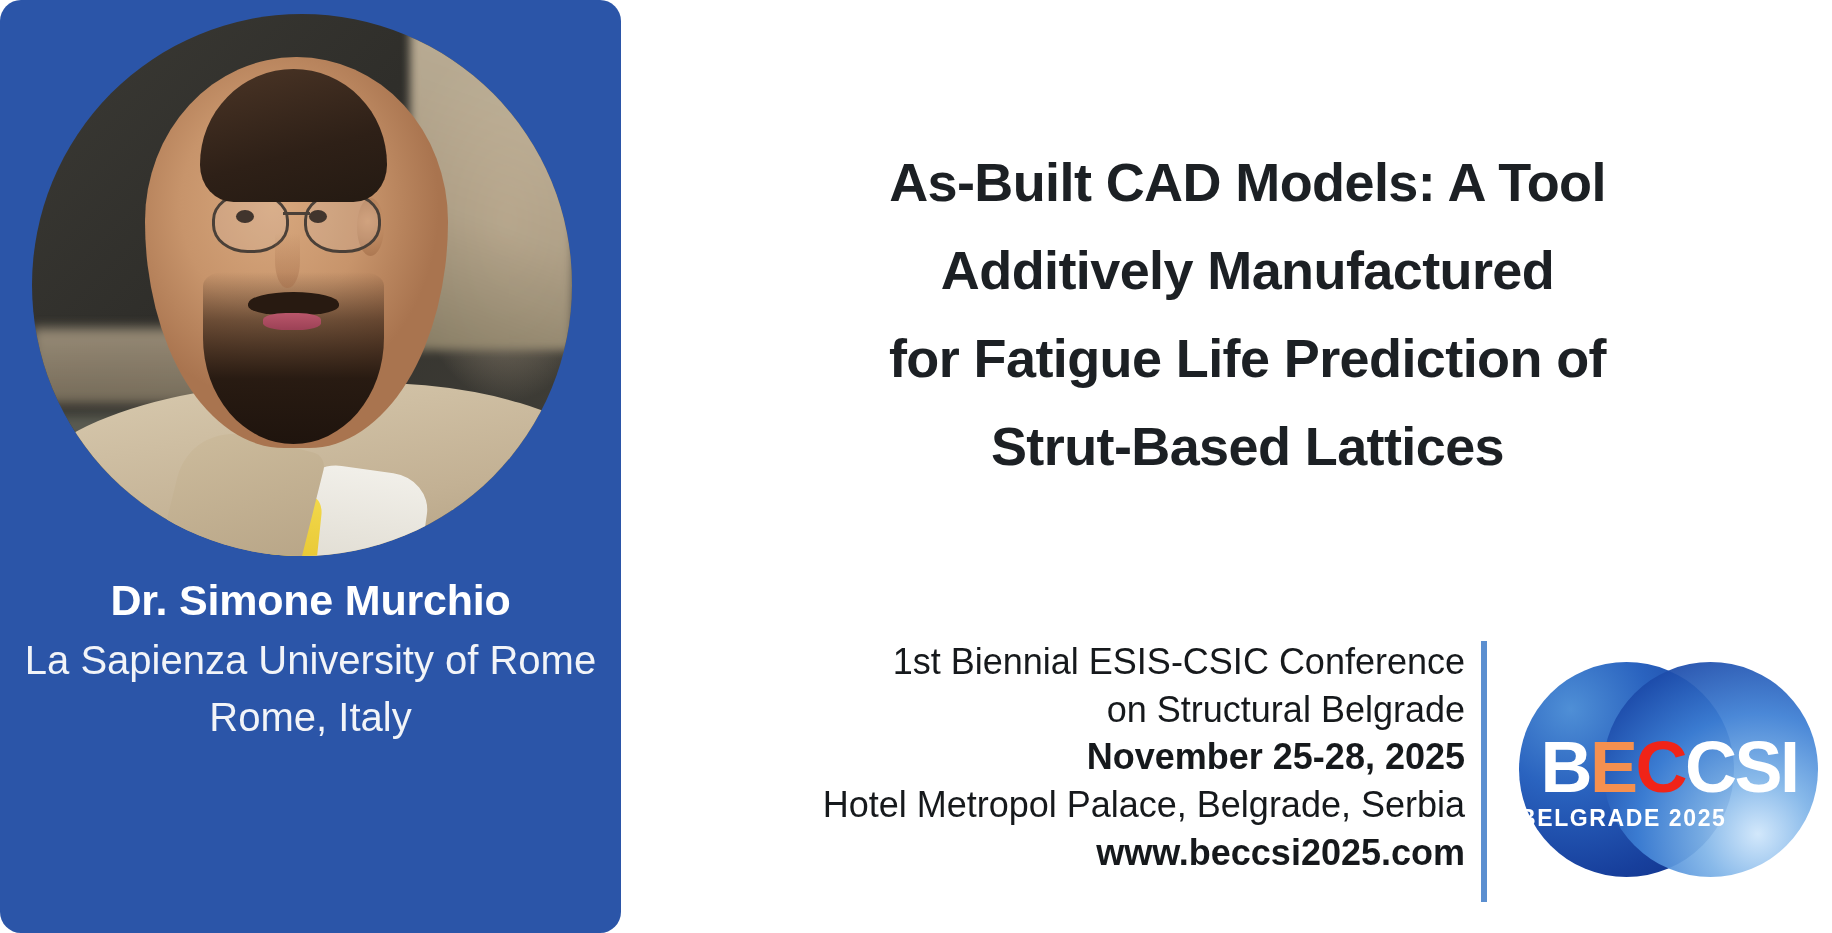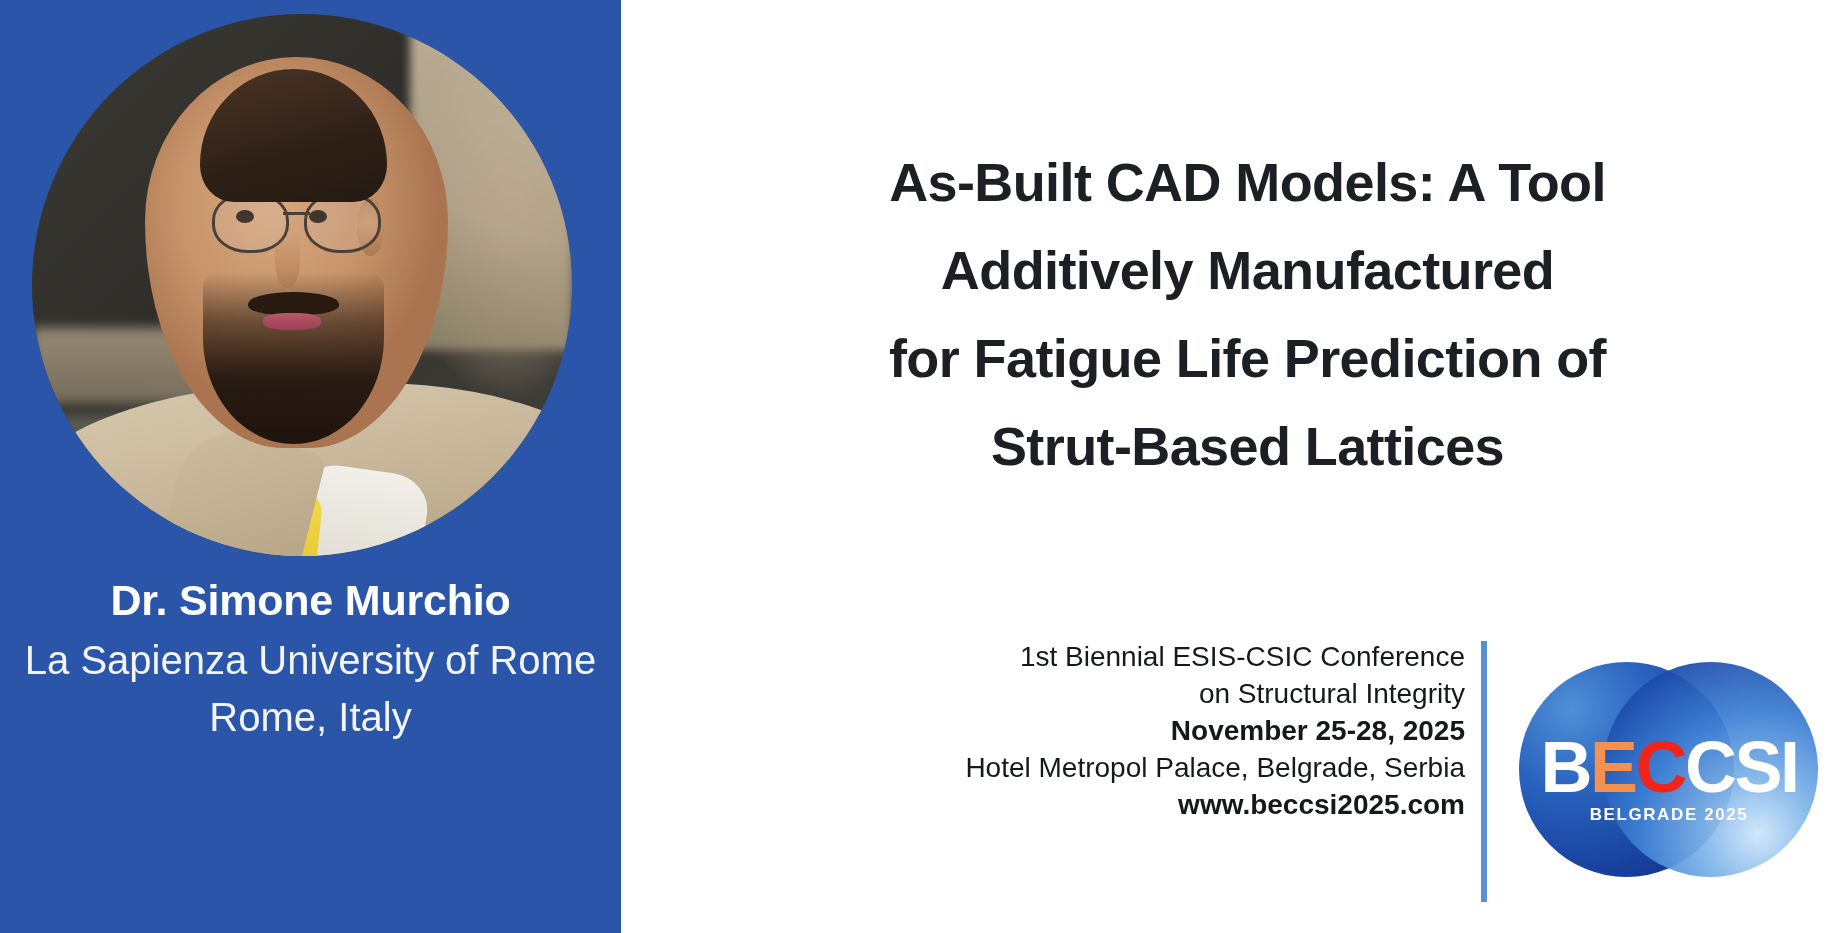--- a/index.html
+++ b/index.html
@@ -23,20 +23,21 @@
   }
 
   
   .left-panel {
     position: absolute;
     left: 0;
     top: 0;
     width: 621px;
     height: 933px;
     background: #2B55A8;
+    border-radius: 21px;
   }
 
   .portrait-wrap {
     position: absolute;
     left: 32px;
     top: 14px;
     width: 540px;
     height: 542px;
     border-radius: 50%;
     overflow: hidden;
@@ -279,21 +280,21 @@
     letter-spacing: -0.6px;
   }
 
   .conf-block {
     position: absolute;
     right: 367px;
     top: 638px;
     width: 720px;
     text-align: right;
     color: #16191c;
-    font-size: 28px;
+    font-size: 36px;
     line-height: 1.325;
   }
   .conf-block .b { font-weight: bold; }
 
   .divider {
     position: absolute;
     left: 1481px;
     top: 641px;
     width: 6px;
     height: 261px;
@@ -337,22 +338,21 @@
     color: #ffffff;
     white-space: nowrap;
   }
   .logo-word .e { color: #F5904F; }
   .logo-word .c1 { color: #F02418; }
   .logo-sub {
     position: absolute;
     left: 0;
     top: 152px;
     width: 300px;
-    text-align: center;
-    font-size: 17px;
+    font-size: 23px;
     font-weight: bold;
     letter-spacing: 1.6px;
     color: #ffffff;
   }
 </style>
 </head>
 <body>
 
 <div class="slide">
 
@@ -400,21 +400,21 @@
 
   <div class="talk-title">
     <div>As-Built CAD Models: A Tool</div>
     <div>Additively Manufactured</div>
     <div>for Fatigue Life Prediction of</div>
     <div>Strut-Based Lattices</div>
   </div>
 
   <div class="conf-block">
     <div>1st Biennial ESIS-CSIC Conference</div>
-    <div>on Structural Integrity</div>
+    <div>on Structural Belgrade</div>
     <div class="b">November 25-28, 2025</div>
     <div>Hotel Metropol Palace, Belgrade, Serbia</div>
     <div class="b">www.beccsi2025.com</div>
   </div>
 
   <div class="divider"></div>
 
   <div class="logo">
     <div class="logo-c1"></div>
     <div class="logo-c2"></div>

